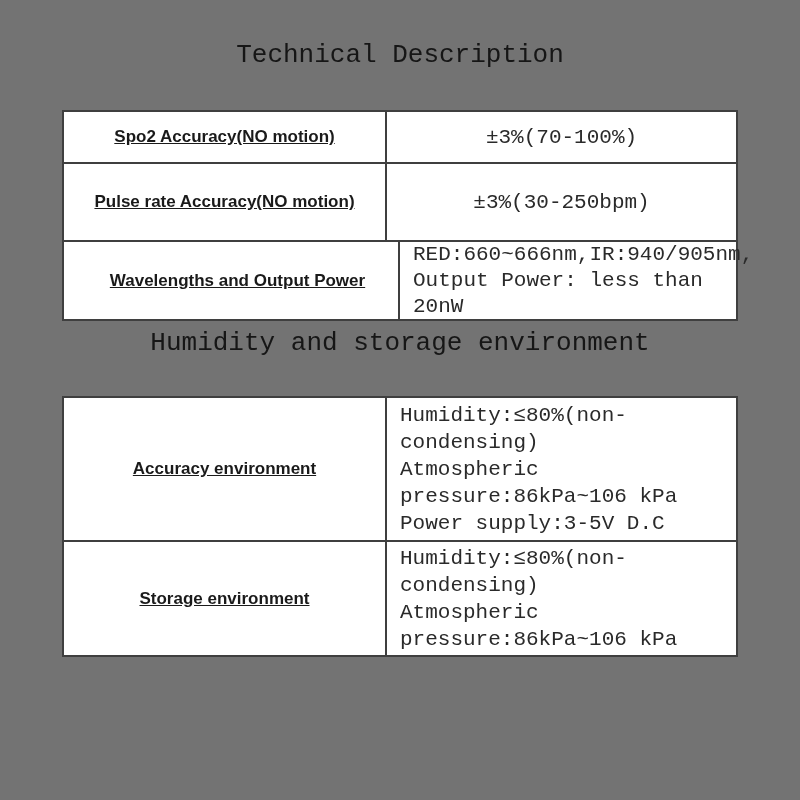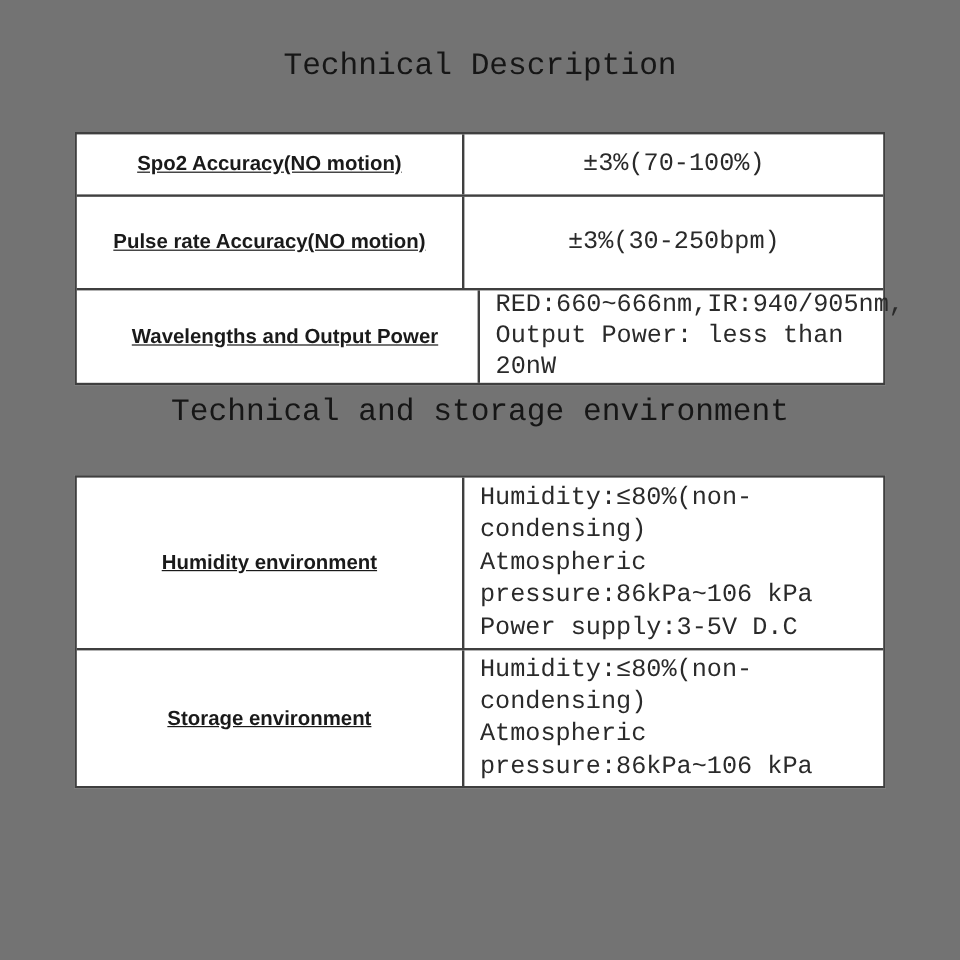--- a/index.html
+++ b/index.html
@@ -103,26 +103,26 @@
     <div id="t1-r3" class="t-row">
       <div class="cell-label">Wavelengths and Output Power</div>
       <div class="cell-value left">
         <div>RED:660~666nm,IR:940/905nm,</div>
         <div>Output Power: less than 20nW</div>
       </div>
     </div>
 
   </div>
 
-  <h2 id="title-2" class="section-title">Technical and storage environment</h2>
+  <h2 id="title-2" class="section-title">Humidity and storage environment</h2>
 
   <div id="table-2" class="spec-table">
 
     <div id="t2-r1" class="t-row">
-      <div class="cell-label">Humidity environment</div>
+      <div class="cell-label">Accuracy environment</div>
       <div class="cell-value left">
         <div>Humidity:≤80%(non-condensing)</div>
         <div>Atmospheric pressure:86kPa~106 kPa</div>
         <div>Power supply:3-5V D.C</div>
       </div>
     </div>
 
     <div id="t2-r2" class="t-row">
       <div class="cell-label">Storage environment</div>
       <div class="cell-value left">

